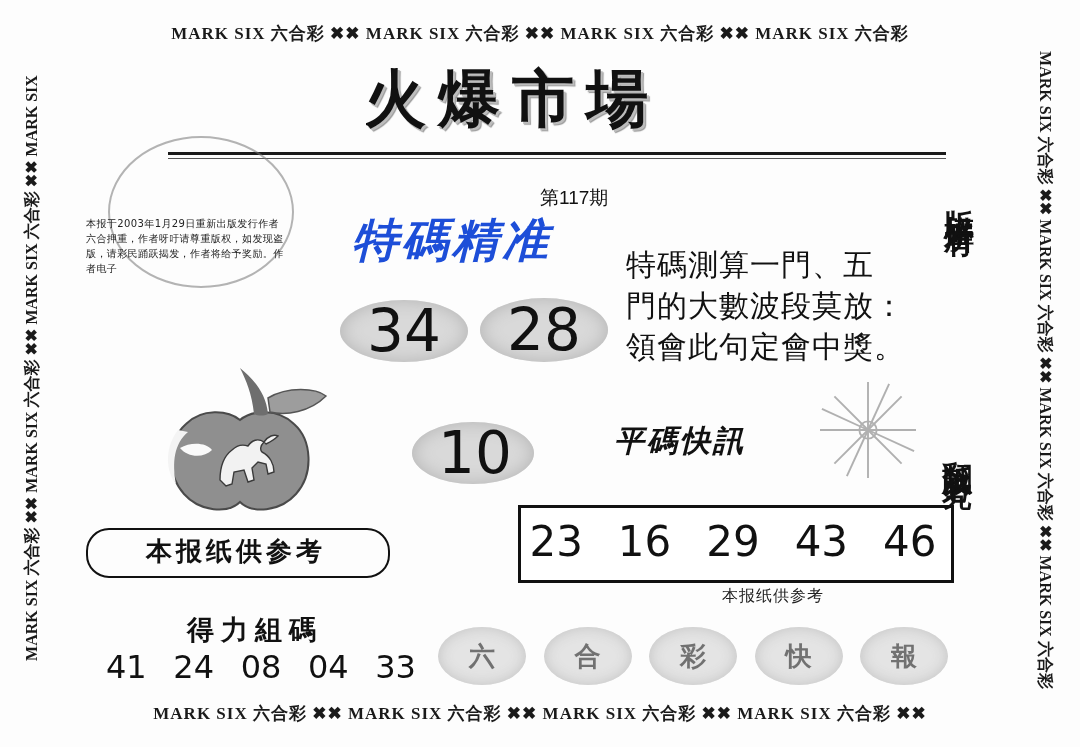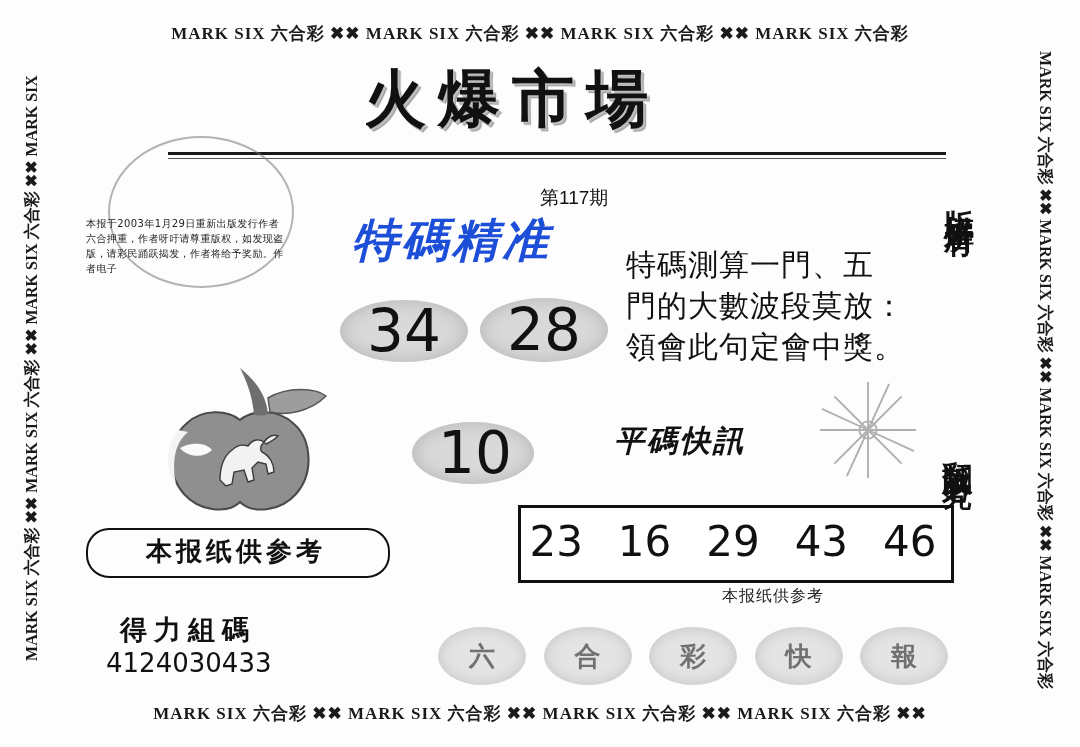--- a/index.html
+++ b/index.html
@@ -249,34 +249,35 @@
     font-weight: bold;
     color: #111;
     letter-spacing: 4px;
   }
 
   
   #combo-head {
     position: absolute;
     left: 120px; top: 612px;
     width: 270px;
-    text-align: left;
+    text-align: center;
     font-family: "DejaVu Sans", sans-serif;
     font-size: 27px;
     font-weight: bold;
     color: #111;
     letter-spacing: 7px;
   }
   #combo-nums {
     position: absolute;
     left: 106px; top: 648px;
     width: 310px;
     display: flex;
-    font-family: "DejaVu Sans", sans-serif;
-    font-size: 26px;
+    justify-content: space-between;
+    font-family: "DejaVu Sans", sans-serif;
+    font-size: 32px;
     color: #111;
   }
 
   
   #bubbles {
     position: absolute;
     left: 438px; top: 618px;
     width: 510px;
     height: 76px;
     display: flex;
@@ -393,21 +394,21 @@
     </g>
   </svg>
 
   <div id="slogan-box"></div>
   <div id="slogan">本报纸供参考</div>
 
   <div id="combo-head">得力組碼</div>
   <div id="combo-nums">
     <span>41</span>
     <span>24</span>
-    <span>03</span>
+    <span>08</span>
     <span>04</span>
     <span>33</span>
   </div>
 
   <div id="bubbles">
     <div class="bubble">六</div>
     <div class="bubble">合</div>
     <div class="bubble">彩</div>
     <div class="bubble">快</div>
     <div class="bubble">報</div>

